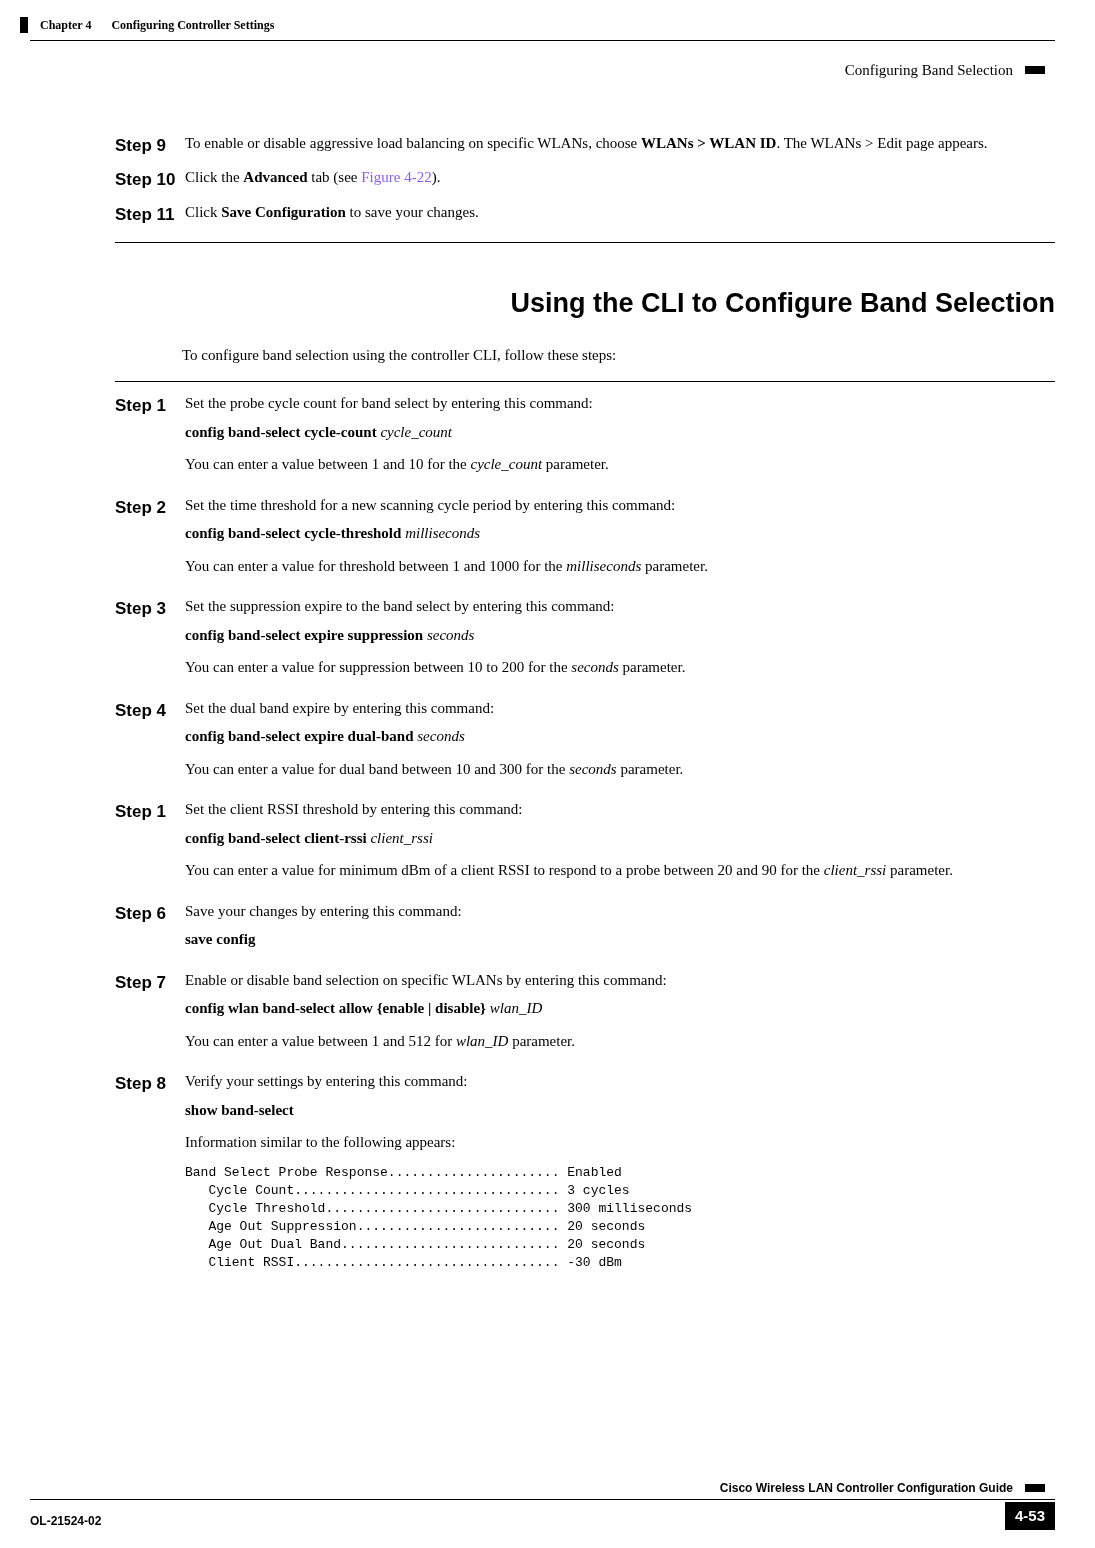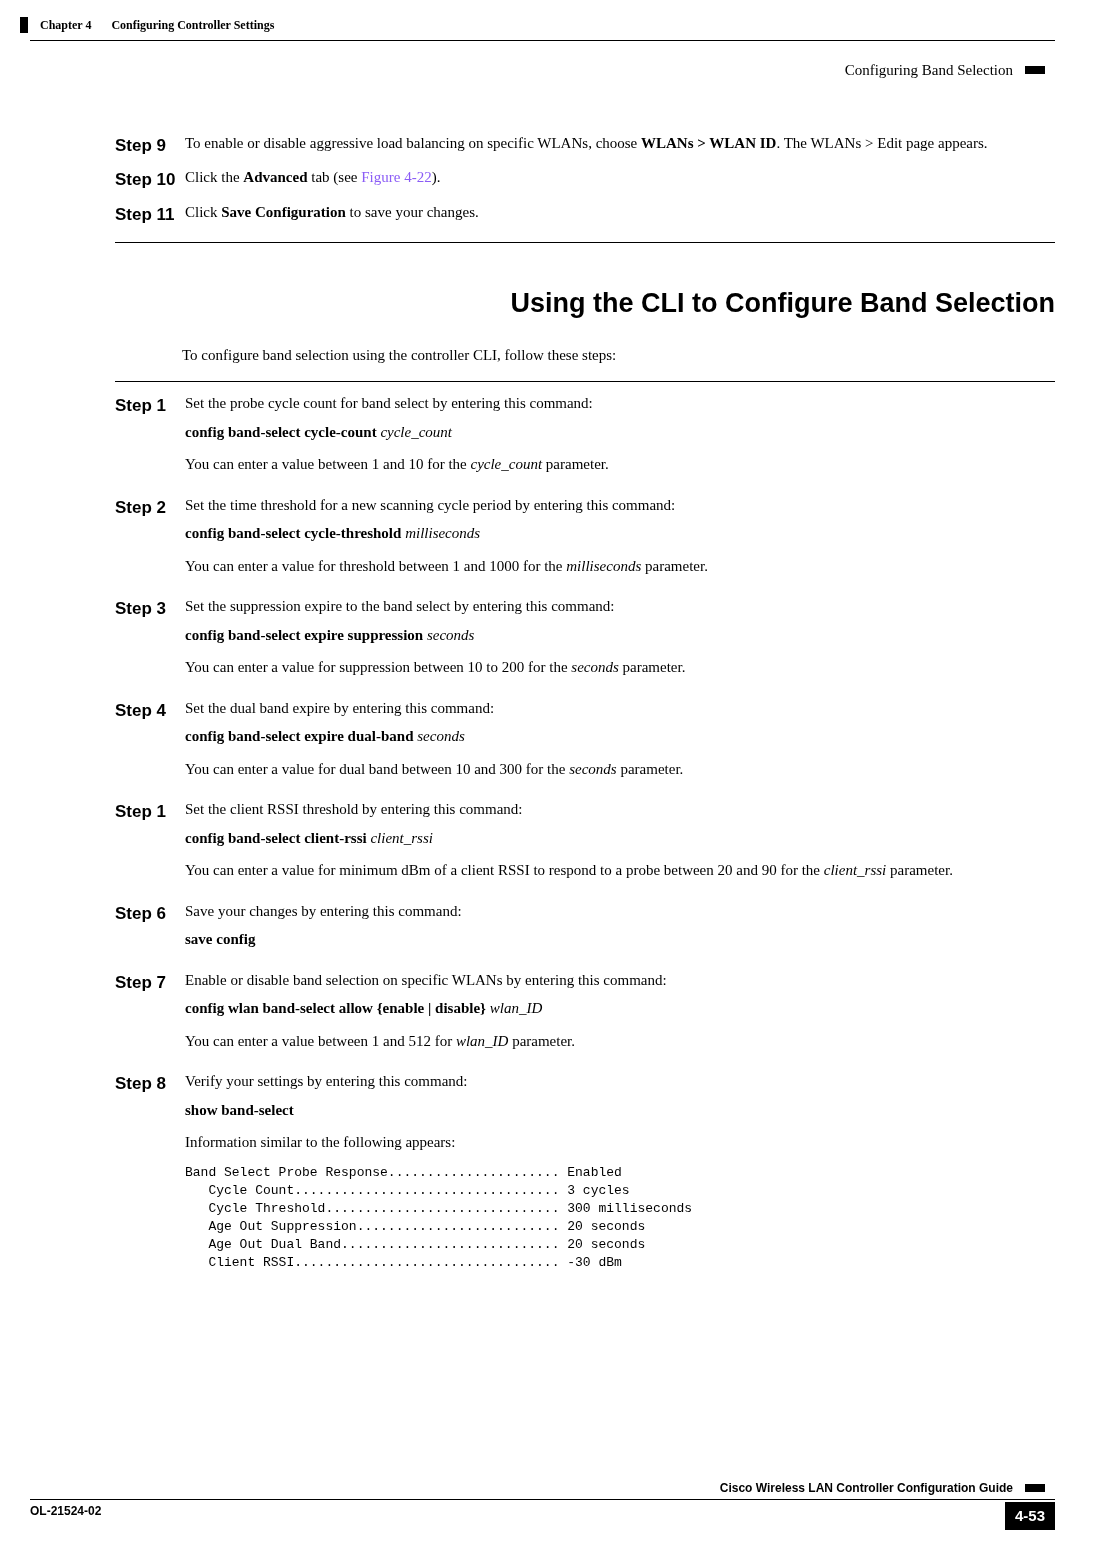--- a/index.html
+++ b/index.html
@@ -144,21 +144,21 @@
       margin-left: 12px;
     }
     .footer-hr {
       border: none;
       border-top: 1.5px solid #000;
       margin: 2px 0;
     }
     .footer-bottom {
       display: flex;
       justify-content: space-between;
-      align-items: flex-start;
+      align-items: flex-end;
       font-family: Arial, Helvetica, sans-serif;
       font-size: 12px;
       font-weight: bold;
       gap: 48px;
     }
     .page-num-box {
       background: #000;
       color: #fff;
       padding: 3px 10px;
       font-size: 15px;

